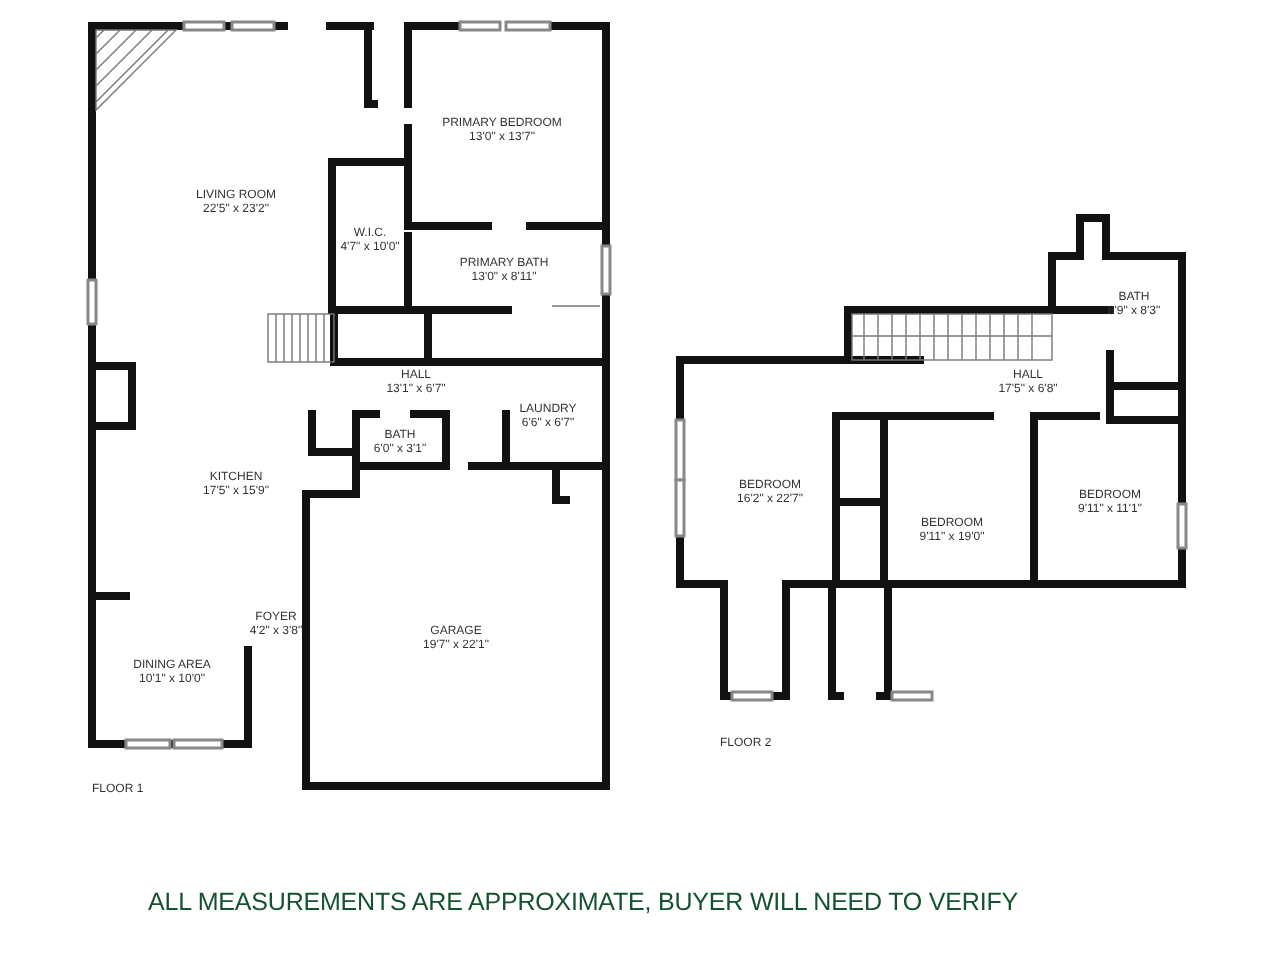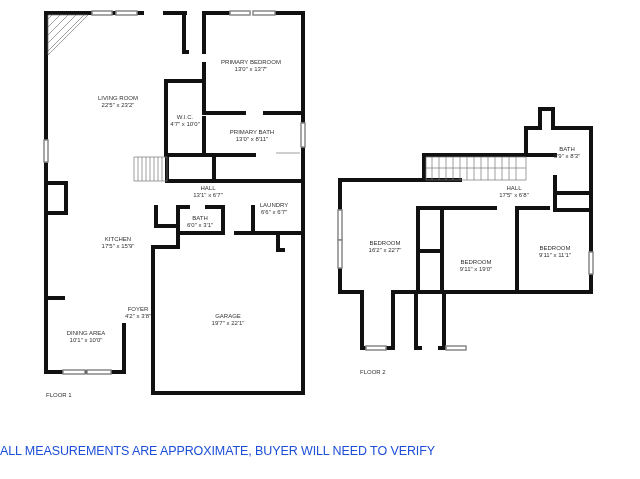--- a/index.html
+++ b/index.html
@@ -1,20 +1,20 @@
 <!DOCTYPE html>
 <html><head>
 <meta charset="utf-8">
 <style>
   html,body{margin:0;padding:0;background:#fff;}
   body{width:640px;height:479px;position:relative;overflow:hidden;font-family:"Liberation Sans",sans-serif;color:#222;}
   svg{position:absolute;left:0;top:0;}
   .lbl{position:absolute;text-align:center;font-size:6px;line-height:7px;color:#333;transform:translateX(-50%);white-space:nowrap;}
   .floor{position:absolute;font-size:6px;color:#333;}
-  .disclaimer{position:absolute;left:0;width:583px;top:444px;text-align:left;font-size:12.5px;letter-spacing:-0.1px;color:#1d4ed8;}
+  .disclaimer{position:absolute;left:0;width:583px;top:444px;text-align:center;font-size:12.5px;letter-spacing:-0.1px;color:#14532d;}
 </style>
 </head>
 <body>
 
 <svg width="640" height="479">
   <g stroke="#111" stroke-width="4" fill="none" stroke-linecap="square">
 
     <polyline points="92,13 46,13 46,372 93,372"></polyline>
     <polyline points="112,13 116,13"></polyline>
     <polyline points="137,13 142,13"></polyline>

